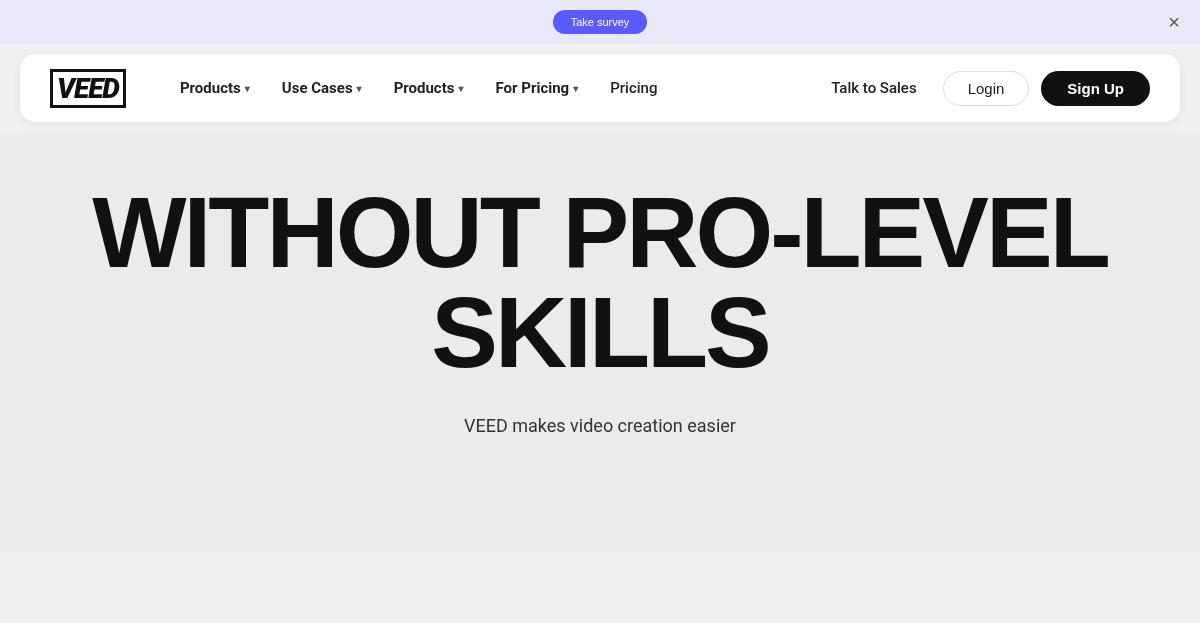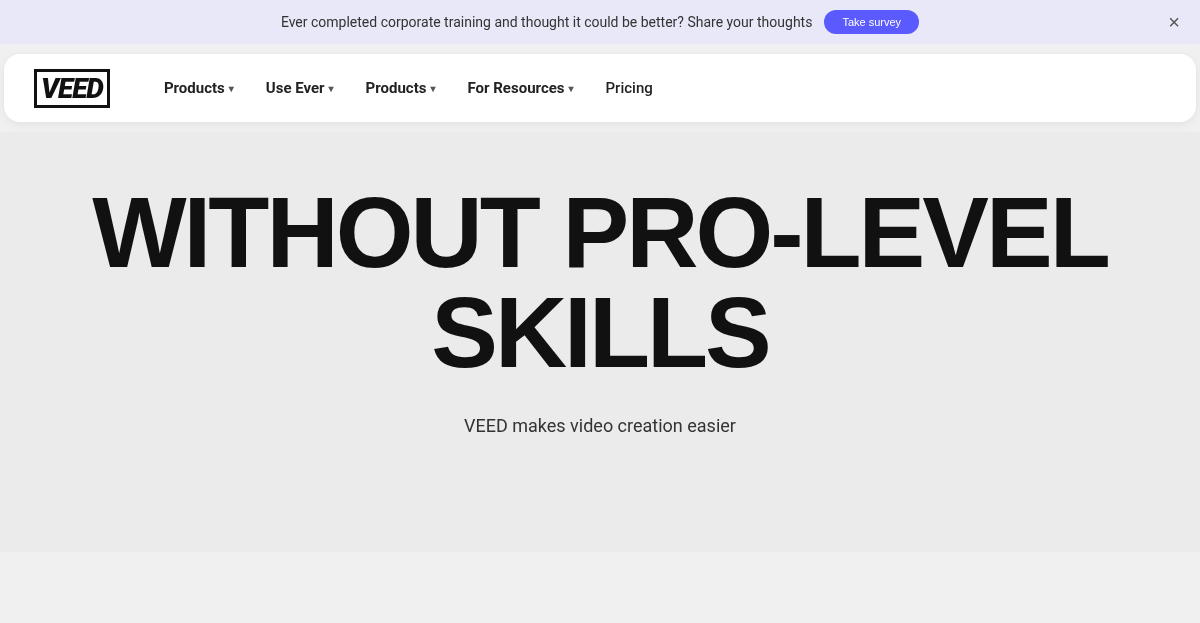--- a/index.html
+++ b/index.html
@@ -51,21 +51,21 @@
       border: none;
       font-size: 20px;
       cursor: pointer;
       color: #555;
       line-height: 1;
     }
 
     
     .navbar {
       background: white;
-      margin: 10px 4px;
+      margin: 10px 20px;
       border-radius: 16px;
       padding: 0 30px;
       display: flex;
       align-items: center;
       height: 68px;
       box-shadow: 0 2px 8px rgba(0,0,0,0.06);
     }
 
     .logo {
       font-size: 28px;
@@ -174,52 +174,56 @@
       font-size: 18px;
       color: #333;
       margin-top: 30px;
       line-height: 1.6;
     }
   </style>
 </head>
 <body>
 
 <div class="banner">
-  <span class="banner-text">Ever completed corporate training and thought it could be better? Share your thoughts</span>
   <button class="banner-button">Take survey</button>
   <button class="banner-close">×</button>
 </div>
 
 <nav class="navbar">
   <div class="logo">
     <span>VEED</span>
   </div>
 
   <div class="nav-links">
     <div class="nav-item">
       <span>Products</span>
       <span class="nav-chevron">▾</span>
     </div>
     <div class="nav-item">
-      <span>Use Ever</span>
+      <span>Use Cases</span>
       <span class="nav-chevron">▾</span>
     </div>
     <div class="nav-item">
       <span>Products</span>
       <span class="nav-chevron">▾</span>
     </div>
     <div class="nav-item">
-      <span>For Resources</span>
+      <span>For Pricing</span>
       <span class="nav-chevron">▾</span>
     </div>
     <div class="nav-pricing">
       <span>Pricing</span>
     </div>
   </div>
 
+  <div class="nav-right">
+    <span class="talk-sales">Talk to Sales</span>
+    <button class="login-btn">Login</button>
+    <button class="signup-btn">Sign Up</button>
+  </div>
 </nav>
 
 <section class="hero">
   <div class="hero-title">
     <div>WITHOUT PRO-LEVEL SKILLS</div>
   </div>
   <p class="hero-subtitle">
     <span>VEED makes video creation easier</span><br>
     
   </p>

